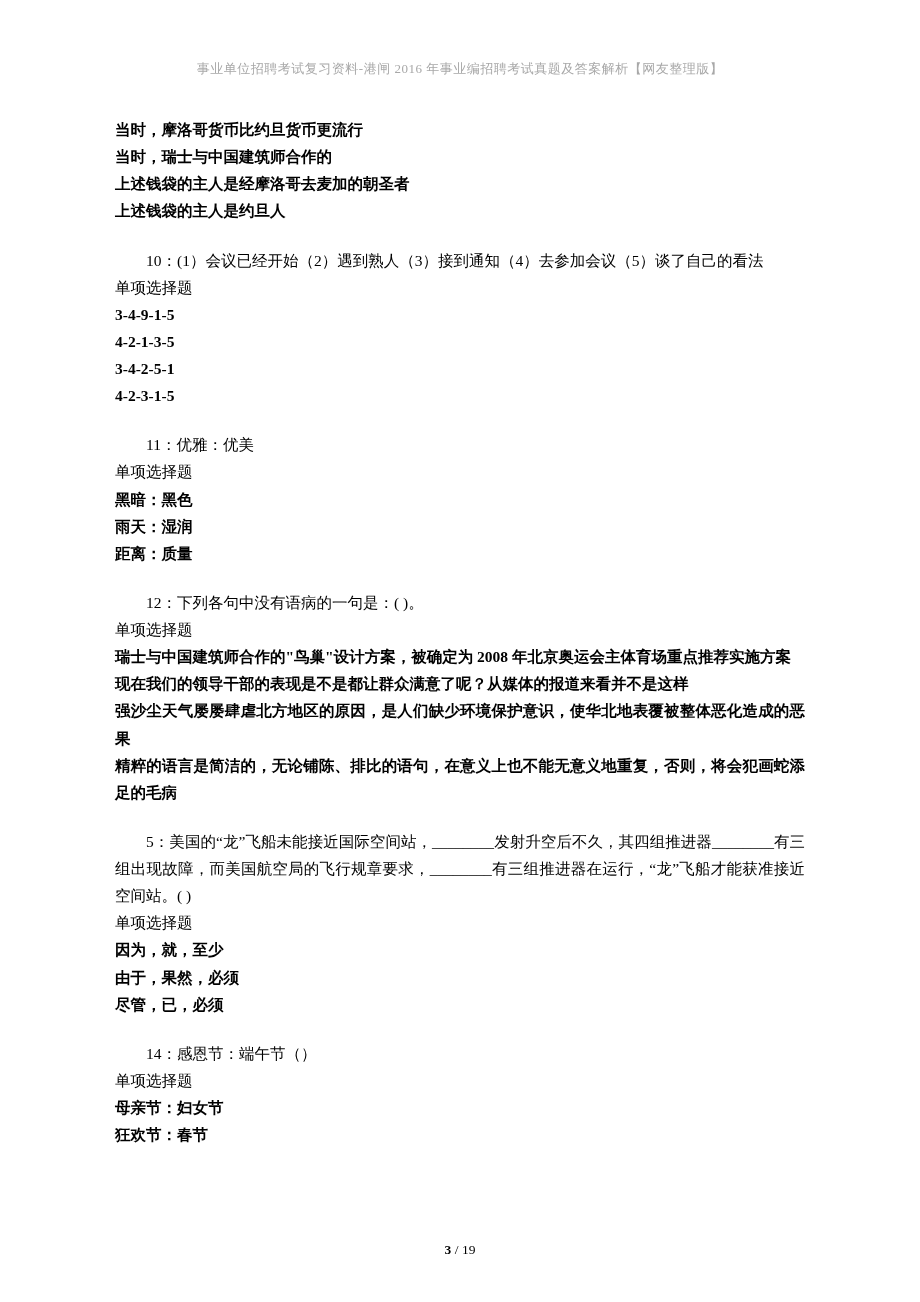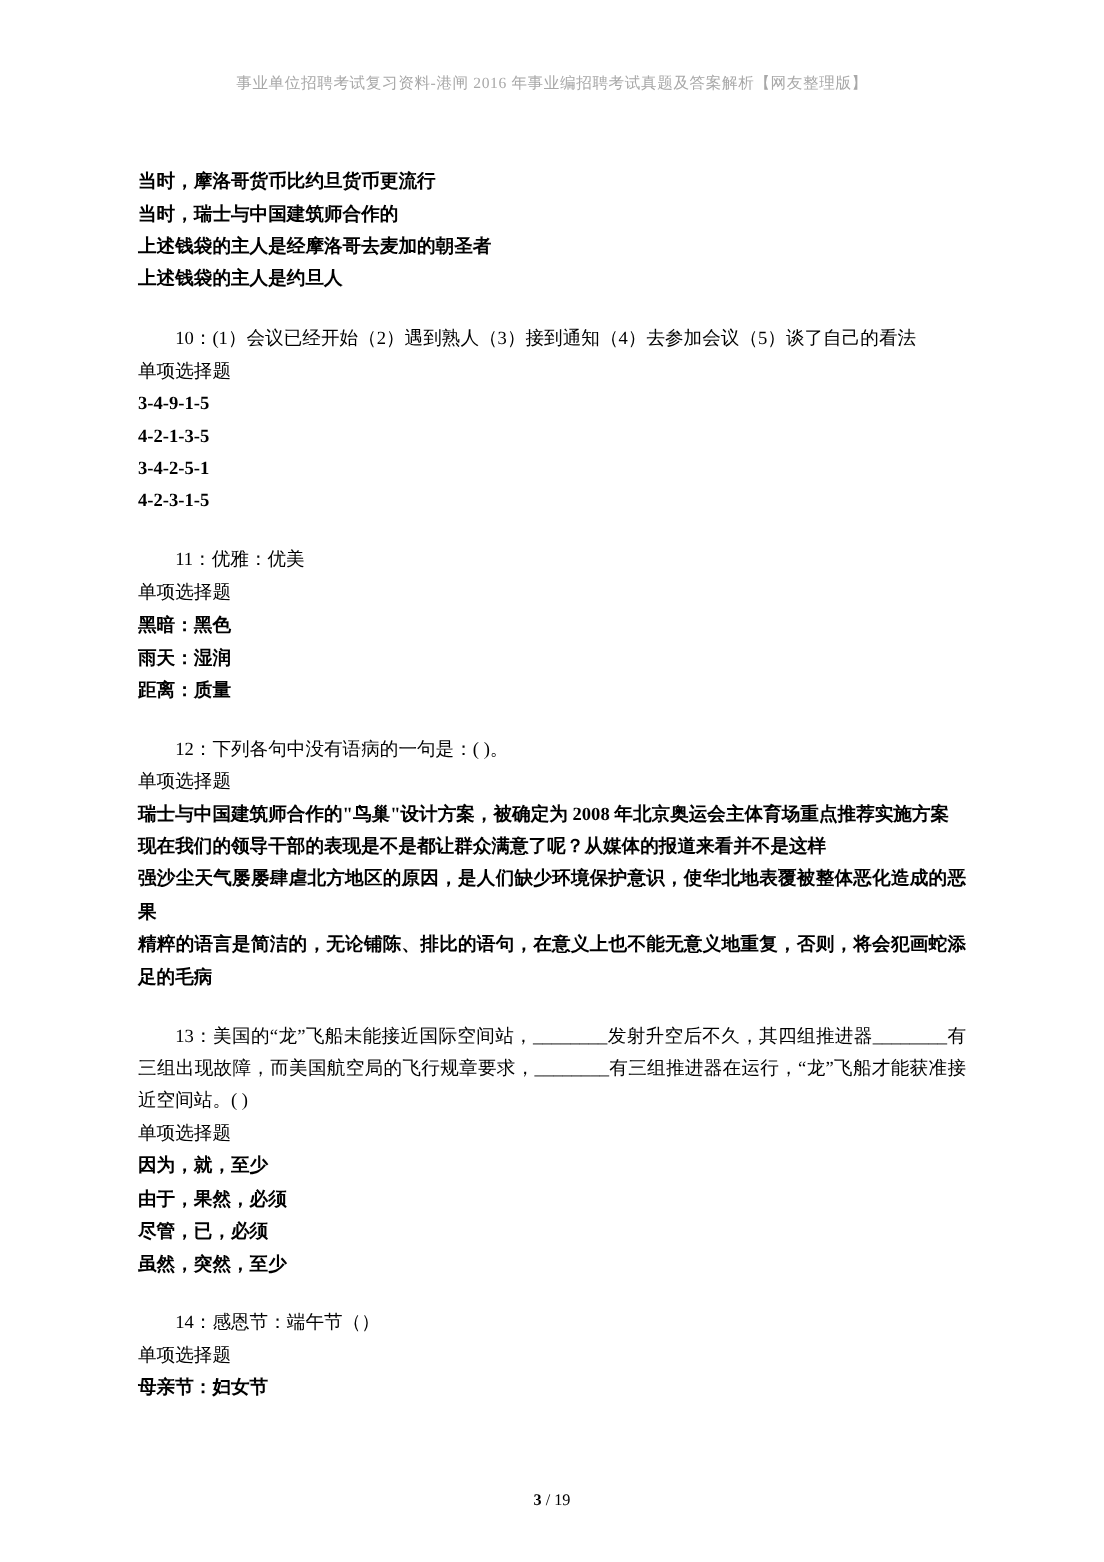--- a/index.html
+++ b/index.html
@@ -13,21 +13,21 @@
     width: 920px;
     min-height: 1302px;
     padding: 60px 115px 40px 115px;
     box-sizing: border-box;
     position: relative;
   }
   .header {
     text-align: center;
     color: #a8a8a8;
     font-size: 13px;
-    margin-bottom: 60px;
+    margin-bottom: 38px;
     font-family: "SimSun", "宋体", serif;
     letter-spacing: 0.5px;
   }
   .content {
     color: #000;
     font-size: 15.5px;
     line-height: 1.75;
     text-align: justify;
   }
   .block {
@@ -90,32 +90,32 @@
     <div class="block">
       <div class="q-text">12：下列各句中没有语病的一句是：(   )。</div>
       <div class="q-type">单项选择题</div>
       <div class="opt">瑞士与中国建筑师合作的"鸟巢"设计方案，被确定为 2008 年北京奥运会主体育场重点推荐实施方案</div>
       <div class="opt">现在我们的领导干部的表现是不是都让群众满意了呢？从媒体的报道来看并不是这样</div>
       <div class="opt">强沙尘天气屡屡肆虐北方地区的原因，是人们缺少环境保护意识，使华北地表覆被整体恶化造成的恶果</div>
       <div class="opt">精粹的语言是简洁的，无论铺陈、排比的语句，在意义上也不能无意义地重复，否则，将会犯画蛇添足的毛病</div>
     </div>
 
     <div class="block">
-      <div class="q-text">13：美国的“龙”飞船未能接近国际空间站，________发射升空后不久，其四组推进器________有三组出现故障，而美国航空局的飞行规章要求，________有三组推进器在运行，“龙”飞船才能获准接近空间站。(   )</div>
+      <div class="q-text">5：美国的“龙”飞船未能接近国际空间站，________发射升空后不久，其四组推进器________有三组出现故障，而美国航空局的飞行规章要求，________有三组推进器在运行，“龙”飞船才能获准接近空间站。(   )</div>
       <div class="q-type">单项选择题</div>
       <div class="opt">因为，就，至少</div>
       <div class="opt">由于，果然，必须</div>
       <div class="opt">尽管，已，必须</div>
-      <div class="opt">虽然，突然，至少</div>
     </div>
 
     <div class="block">
       <div class="q-text">14：感恩节：端午节（）</div>
       <div class="q-type">单项选择题</div>
       <div class="opt">母亲节：妇女节</div>
+      <div class="opt">狂欢节：春节</div>
     </div>
 
   </div>
 
   <div class="footer">
     <span class="cur">3</span><span> / </span><span>19</span>
   </div>
 
 </div>
 

